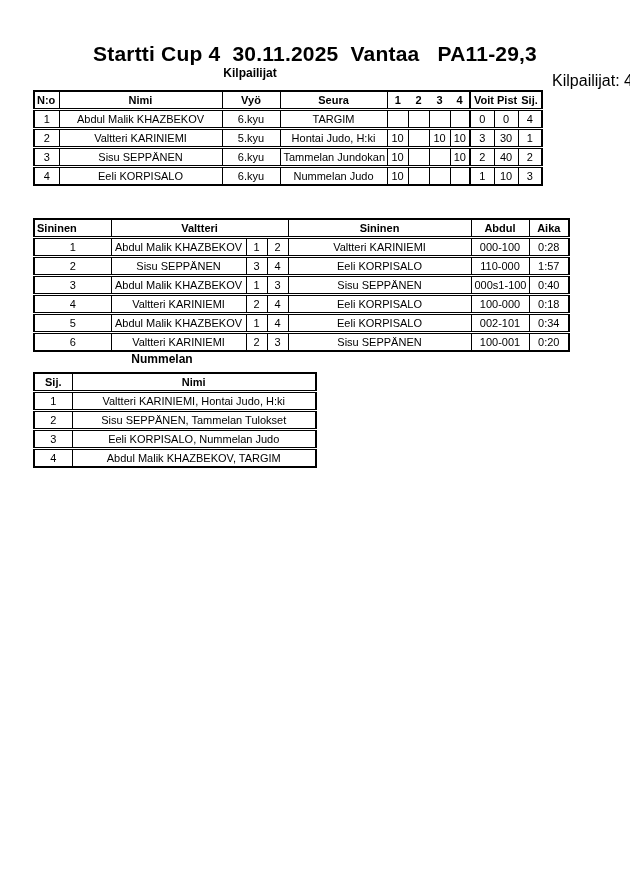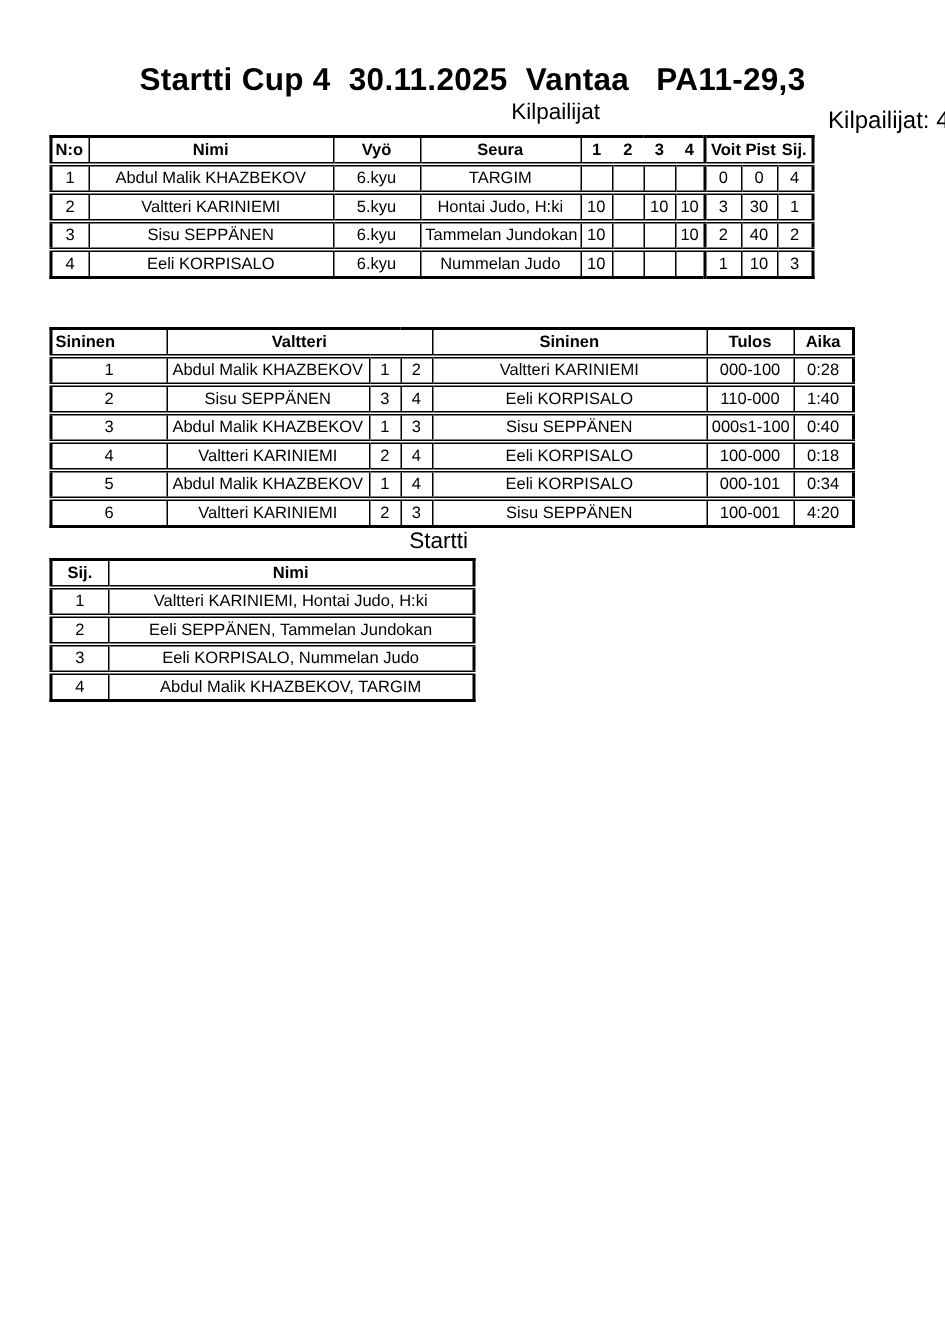--- a/index.html
+++ b/index.html
@@ -12,21 +12,21 @@
     overflow:hidden;
     margin:0 auto;
     padding-left:32px;
   }
   .page-title{
     position:absolute;top:42px;left:0;width:630px;
     text-align:center;font-size:21px;font-weight:bold;
     white-space:pre;letter-spacing:0.2px;
   }
   .section-title{
-    position:absolute;font-size:15px;font-weight:normal;text-align:right;width:300px;
+    position:absolute;font-size:12px;font-weight:bold;text-align:center;width:300px;
   }
   .sec-kilpailijat{top:66px;left:100px;}
   .sec-ottelut{top:196px;left:127px;}
   .sec-tulokset{top:352px;left:12px;}
   .competitor-count{
     position:absolute;top:72px;right:29px;font-size:16px;
   }
   table.xl{
     position:absolute;
     border-collapse:collapse;
@@ -162,42 +162,42 @@
         <col style="width:21px">
       <col style="width:183px">
         <col style="width:58px">
         <col style="width:40px">
     </colgroup>
     <thead>
       <tr>
         <th class="hl">Sininen</th>
         <th colspan="3">Valtteri</th>
         <th>Sininen</th>
-        <th>Tulos</th>
+        <th>Abdul</th>
         <th>Aika</th>
       </tr>
     </thead>
     <tbody>
         <tr>
           <td>1</td>
           <td class="al">Abdul Malik KHAZBEKOV</td>
           <td>1</td>
           <td>2</td>
           <td class="bold al">Valtteri KARINIEMI</td>
           <td>000-100</td>
           <td>0:28</td>
         </tr>
         <tr>
           <td>2</td>
           <td class="bold al">Sisu SEPPÄNEN</td>
           <td>3</td>
           <td>4</td>
           <td class="al">Eeli KORPISALO</td>
           <td>110-000</td>
-          <td>1:40</td>
+          <td>1:57</td>
         </tr>
         <tr>
           <td>3</td>
           <td class="al">Abdul Malik KHAZBEKOV</td>
           <td>1</td>
           <td>3</td>
           <td class="bold al">Sisu SEPPÄNEN</td>
           <td>000s1-100</td>
           <td>0:40</td>
         </tr>
@@ -209,56 +209,56 @@
           <td class="al">Eeli KORPISALO</td>
           <td>100-000</td>
           <td>0:18</td>
         </tr>
         <tr>
           <td>5</td>
           <td class="al">Abdul Malik KHAZBEKOV</td>
           <td>1</td>
           <td>4</td>
           <td class="bold al">Eeli KORPISALO</td>
-          <td>000-101</td>
+          <td>002-101</td>
           <td>0:34</td>
         </tr>
         <tr>
           <td>6</td>
           <td class="bold al">Valtteri KARINIEMI</td>
           <td>2</td>
           <td>3</td>
           <td class="al">Sisu SEPPÄNEN</td>
           <td>100-001</td>
-          <td>4:20</td>
+          <td>0:20</td>
         </tr>
       </tbody>
   </table>
 
-  <div class="section-title sec-tulokset">Startti</div>
+  <div class="section-title sec-tulokset">Nummelan</div>
 
   <table class="xl t3">
     <colgroup>
       <col style="width:38px">
         <col style="width:244px">
     </colgroup>
     <thead>
       <tr>
         <th>Sij.</th>
         <th>Nimi</th>
       </tr>
     </thead>
     <tbody>
         <tr>
           <td>1</td>
           <td class="al">Valtteri KARINIEMI, Hontai Judo, H:ki</td>
         </tr>
         <tr>
           <td>2</td>
-          <td class="al">Eeli SEPPÄNEN, Tammelan Jundokan</td>
+          <td class="al">Sisu SEPPÄNEN, Tammelan Tulokset</td>
         </tr>
         <tr>
           <td>3</td>
           <td class="al">Eeli KORPISALO, Nummelan Judo</td>
         </tr>
         <tr>
           <td>4</td>
           <td class="al">Abdul Malik KHAZBEKOV, TARGIM</td>
         </tr>
       </tbody>

